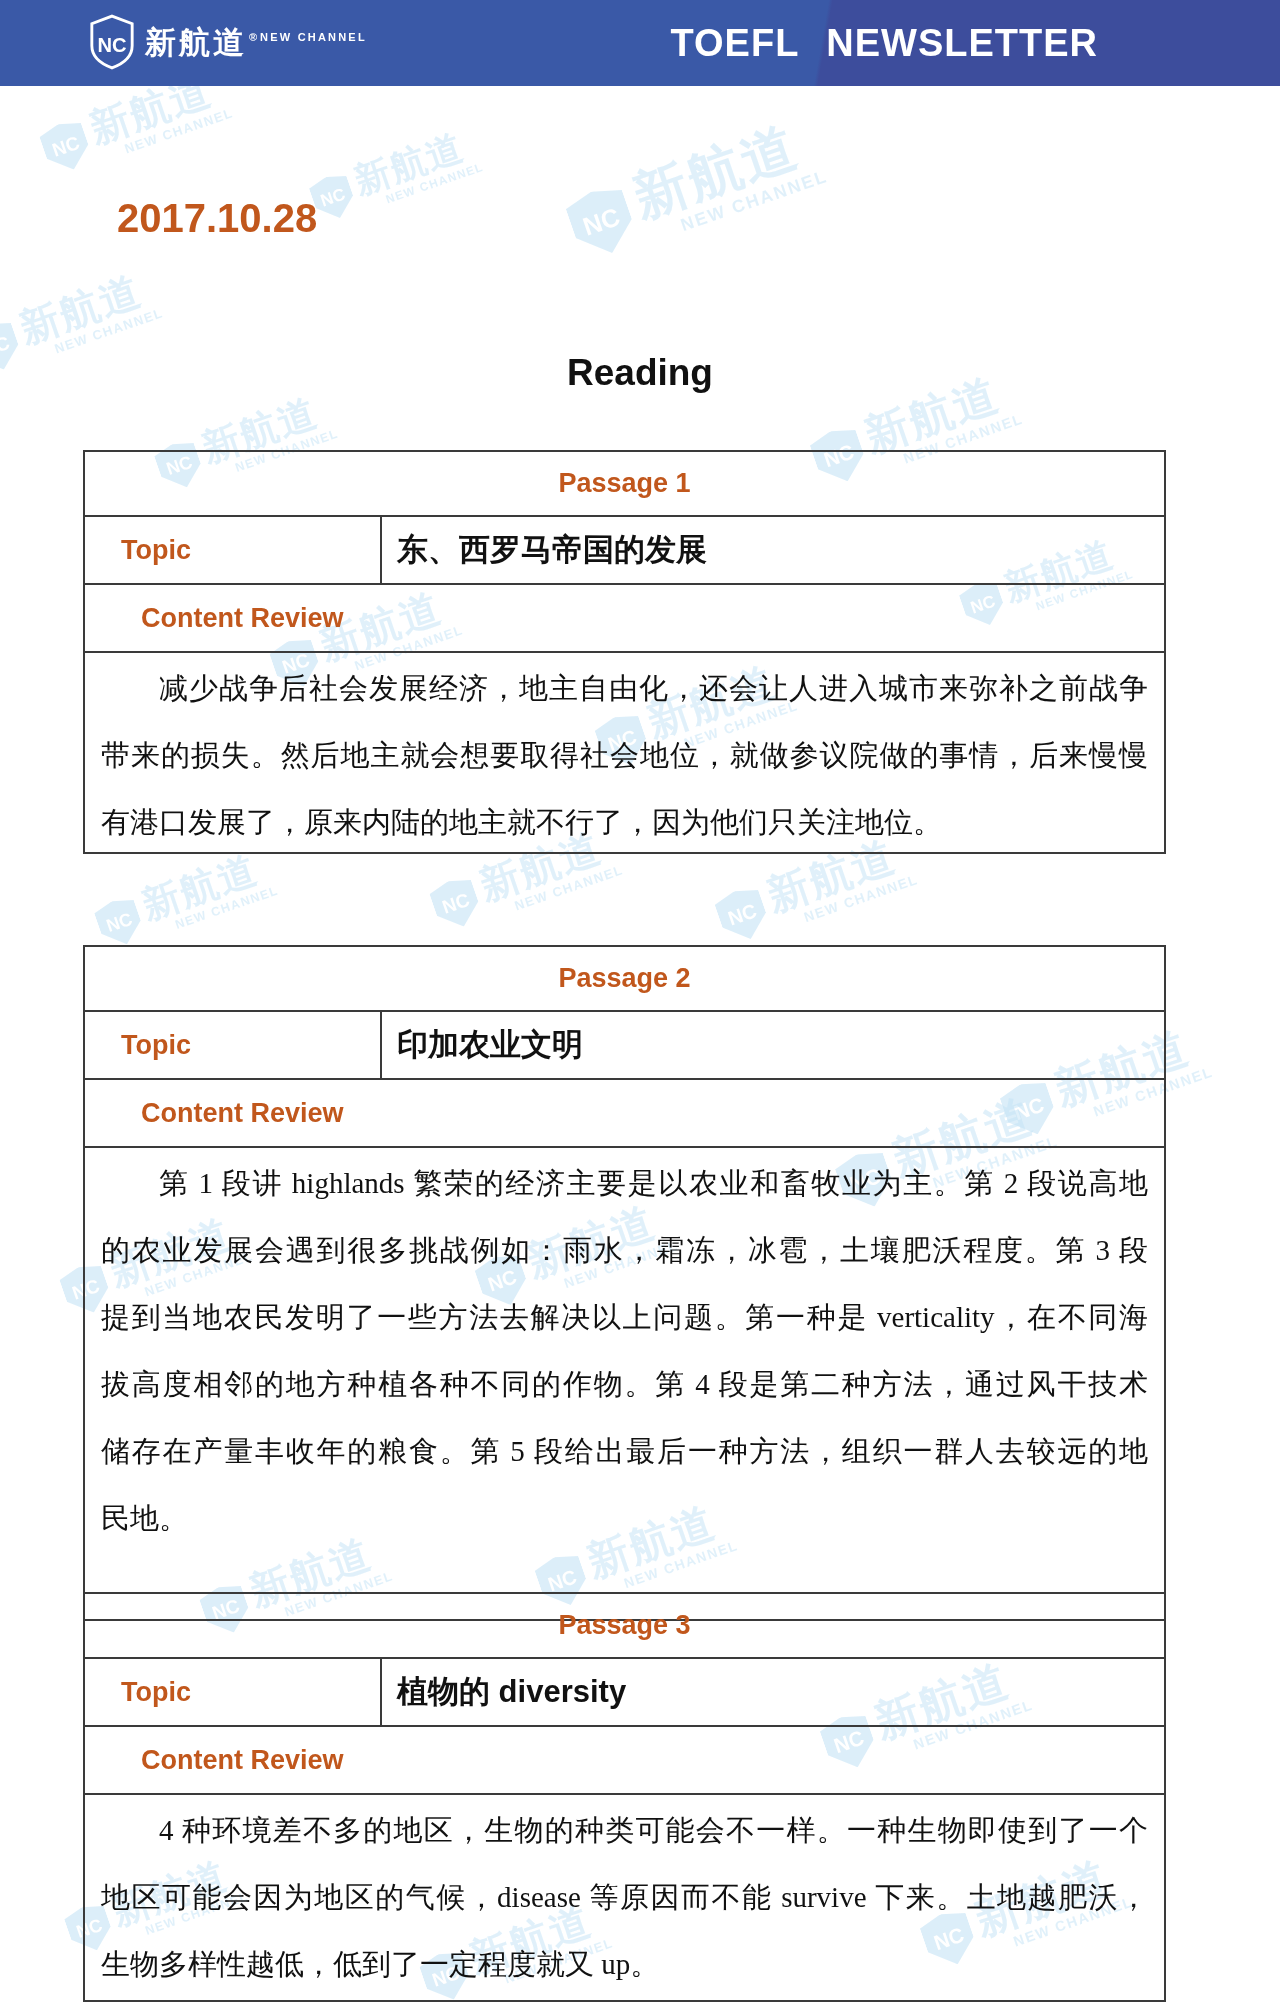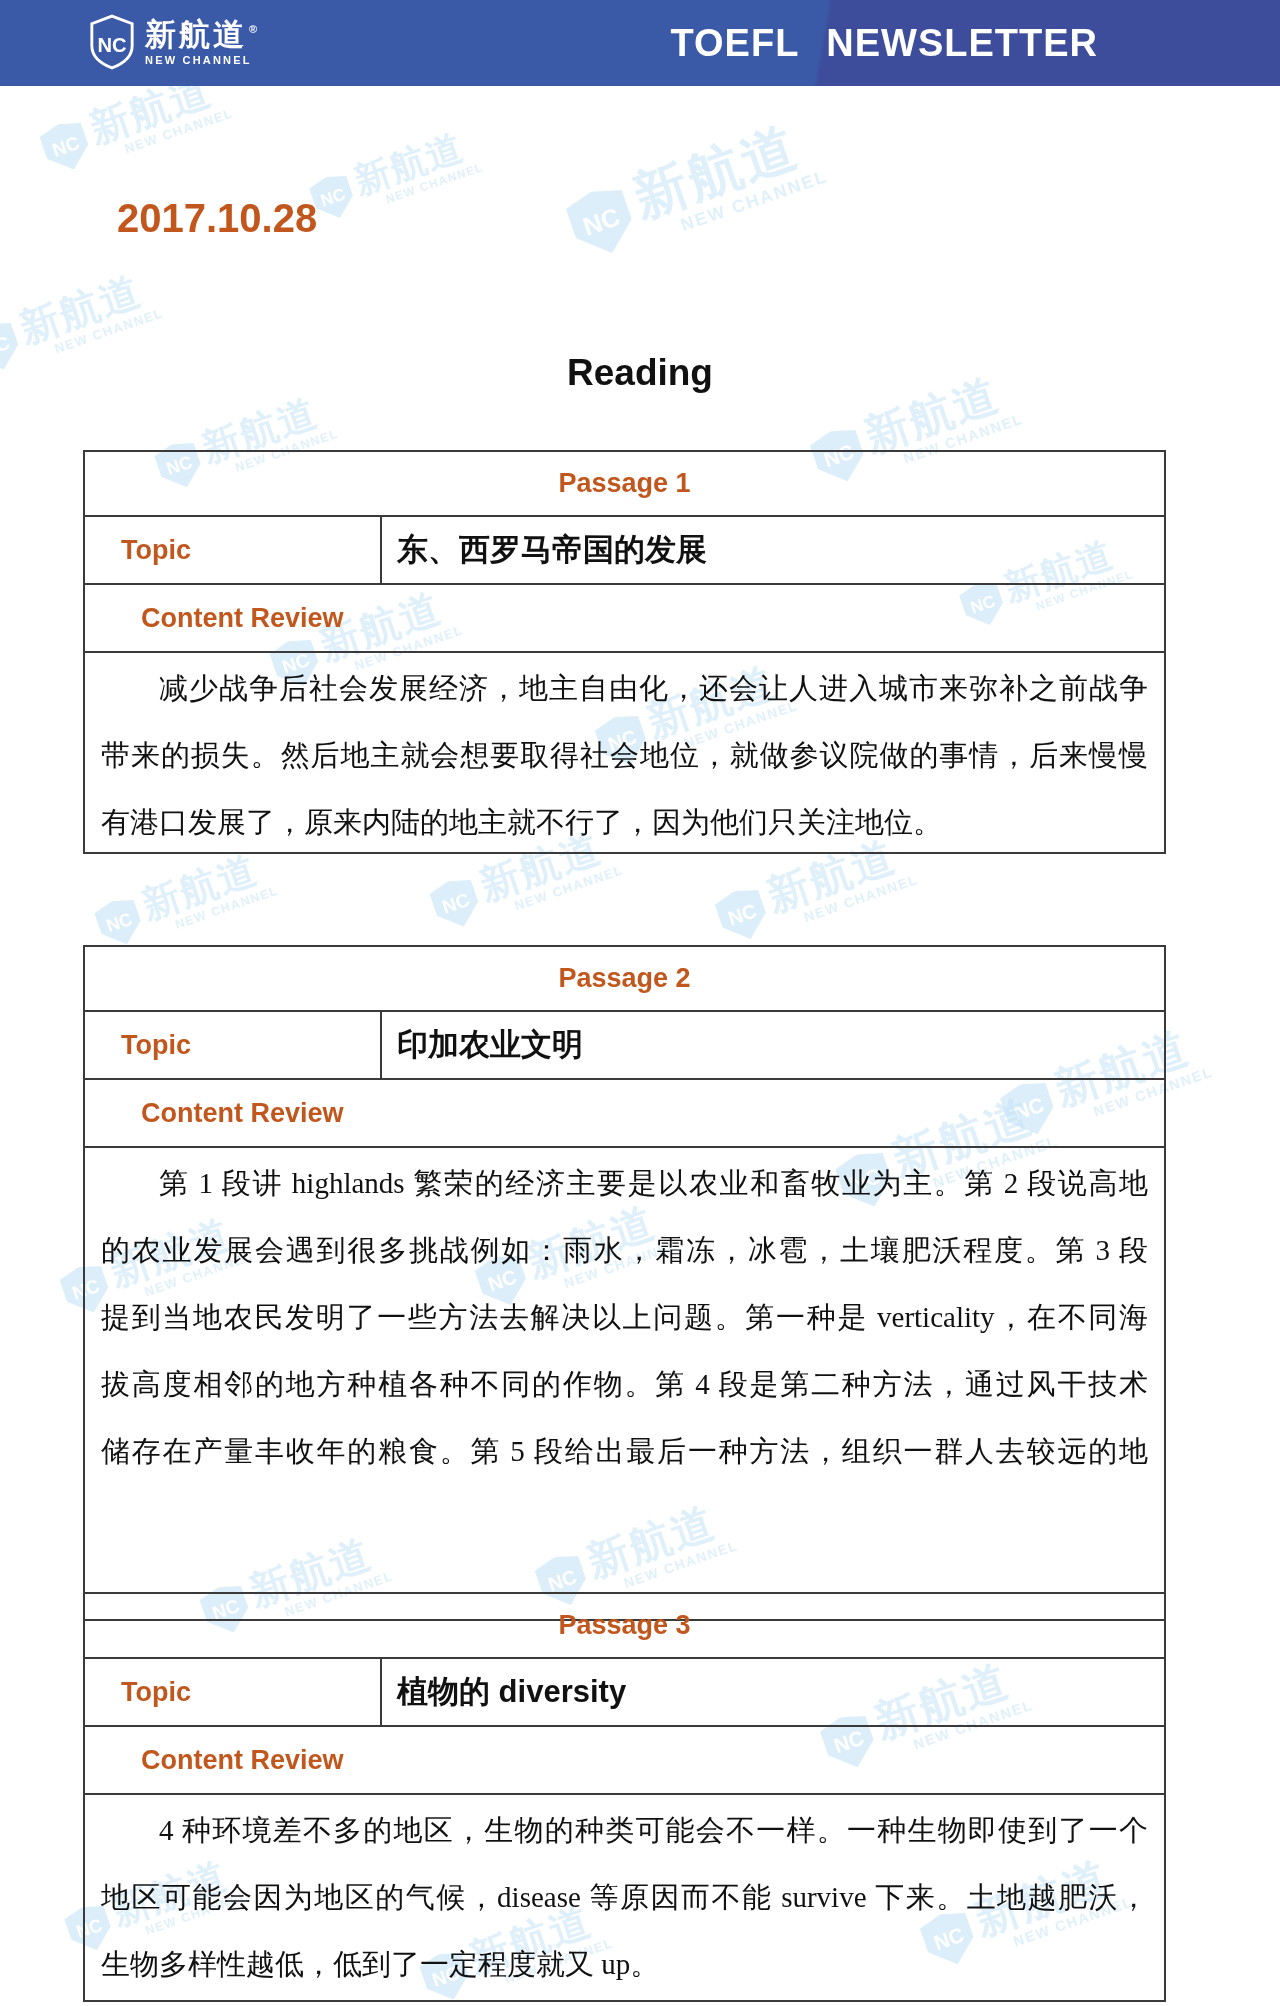--- a/index.html
+++ b/index.html
@@ -11,21 +11,21 @@
   
   .banner{
     position:absolute;top:0;left:0;width:1280px;height:86px;
     background:linear-gradient(100deg,#3a59a7 0%, #3a59a7 64%, #3d4d9c 64.3%, #3d4d9c 100%);
     z-index:5;
   }
   .logo{
     position:absolute;left:88px;top:13px;display:flex;align-items:center;gap:9px;color:#fff;
   }
   .logo svg{display:block;}
-  .logo-names{display:flex;flex-direction:column;line-height:1;}
+  .logo-names{display:flex;flex-direction:row;line-height:1;text-align:right;}
   .logo-cn{font-size:31px;font-weight:bold;letter-spacing:3px;}
   .logo-cn sup{font-size:11px;margin-left:2px;}
   .logo-en{font-size:11px;font-weight:bold;letter-spacing:2.2px;margin-top:5px;}
   .banner-title{
     position:absolute;right:182px;top:50%;transform:translateY(-50%);
     color:#ffffff;font-size:38px;font-weight:bold;letter-spacing:1px;word-spacing:16px;
   }
   
   .wm{
     position:absolute;display:flex;align-items:center;gap:7px;
@@ -285,20 +285,21 @@
     <div class="topic-label">Topic</div>
     <div class="topic-value">印加农业文明</div>
   </div>
   <div class="row review-row">Content Review</div>
   <div class="row content-row" style="height:473px;">
       <div class="line first">第 1 段讲 highlands 繁荣的经济主要是以农业和畜牧业为主。第 2 段说高地</div>
       <div class="line">的农业发展会遇到很多挑战例如：雨水，霜冻，冰雹，土壤肥沃程度。第 3 段</div>
       <div class="line">提到当地农民发明了一些方法去解决以上问题。第一种是 verticality，在不同海</div>
       <div class="line">拔高度相邻的地方种植各种不同的作物。第 4 段是第二种方法，通过风干技术</div>
       <div class="line">储存在产量丰收年的粮食。第 5 段给出最后一种方法，组织一群人去较远的地</div>
+      <div class="line last">民地。</div>
     </div>
 </div>
 
 <div class="tbl tbl-3">
   <div class="row passage-title-row">Passage 3</div>
   <div class="row topic-row">
     <div class="topic-label">Topic</div>
     <div class="topic-value">植物的 diversity</div>
   </div>
   <div class="row review-row">Content Review</div>

